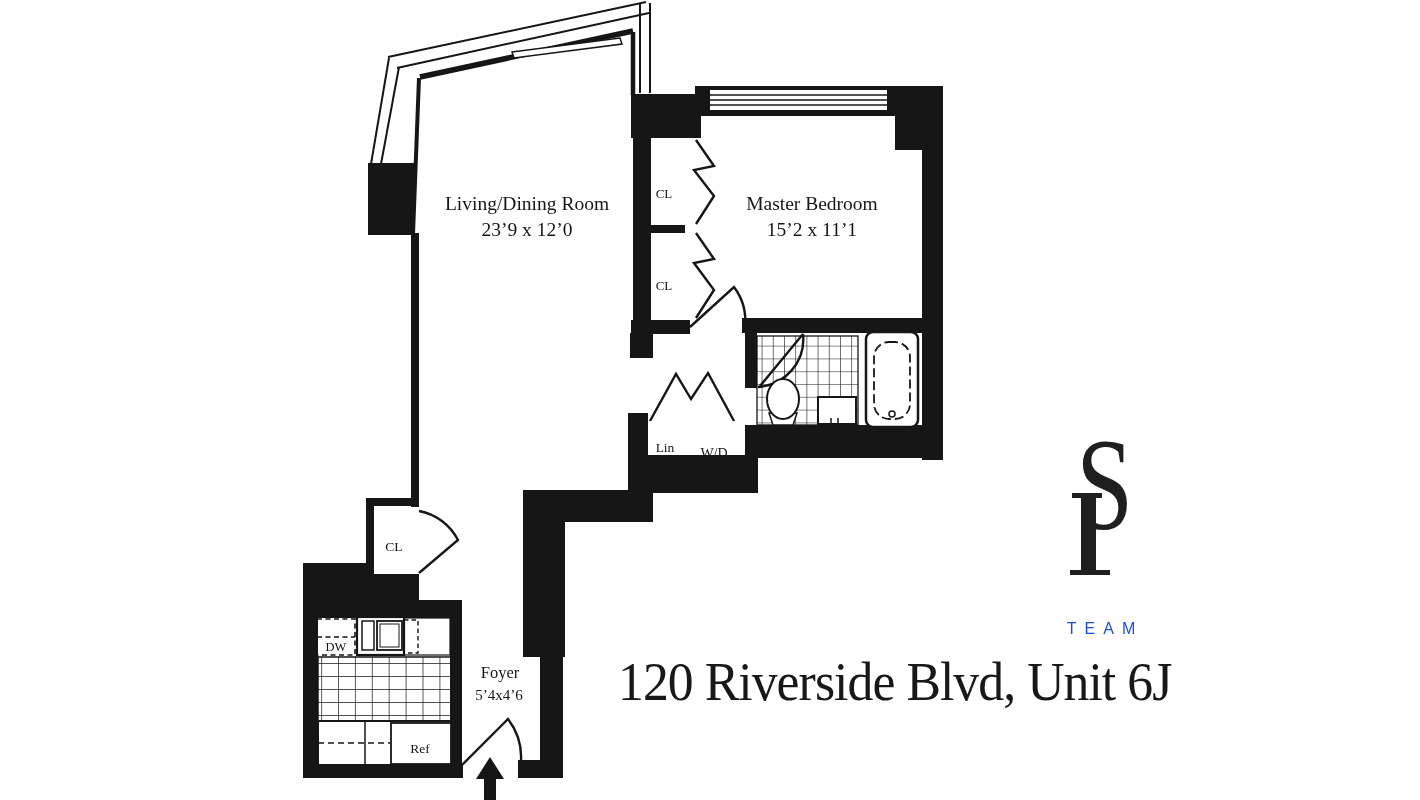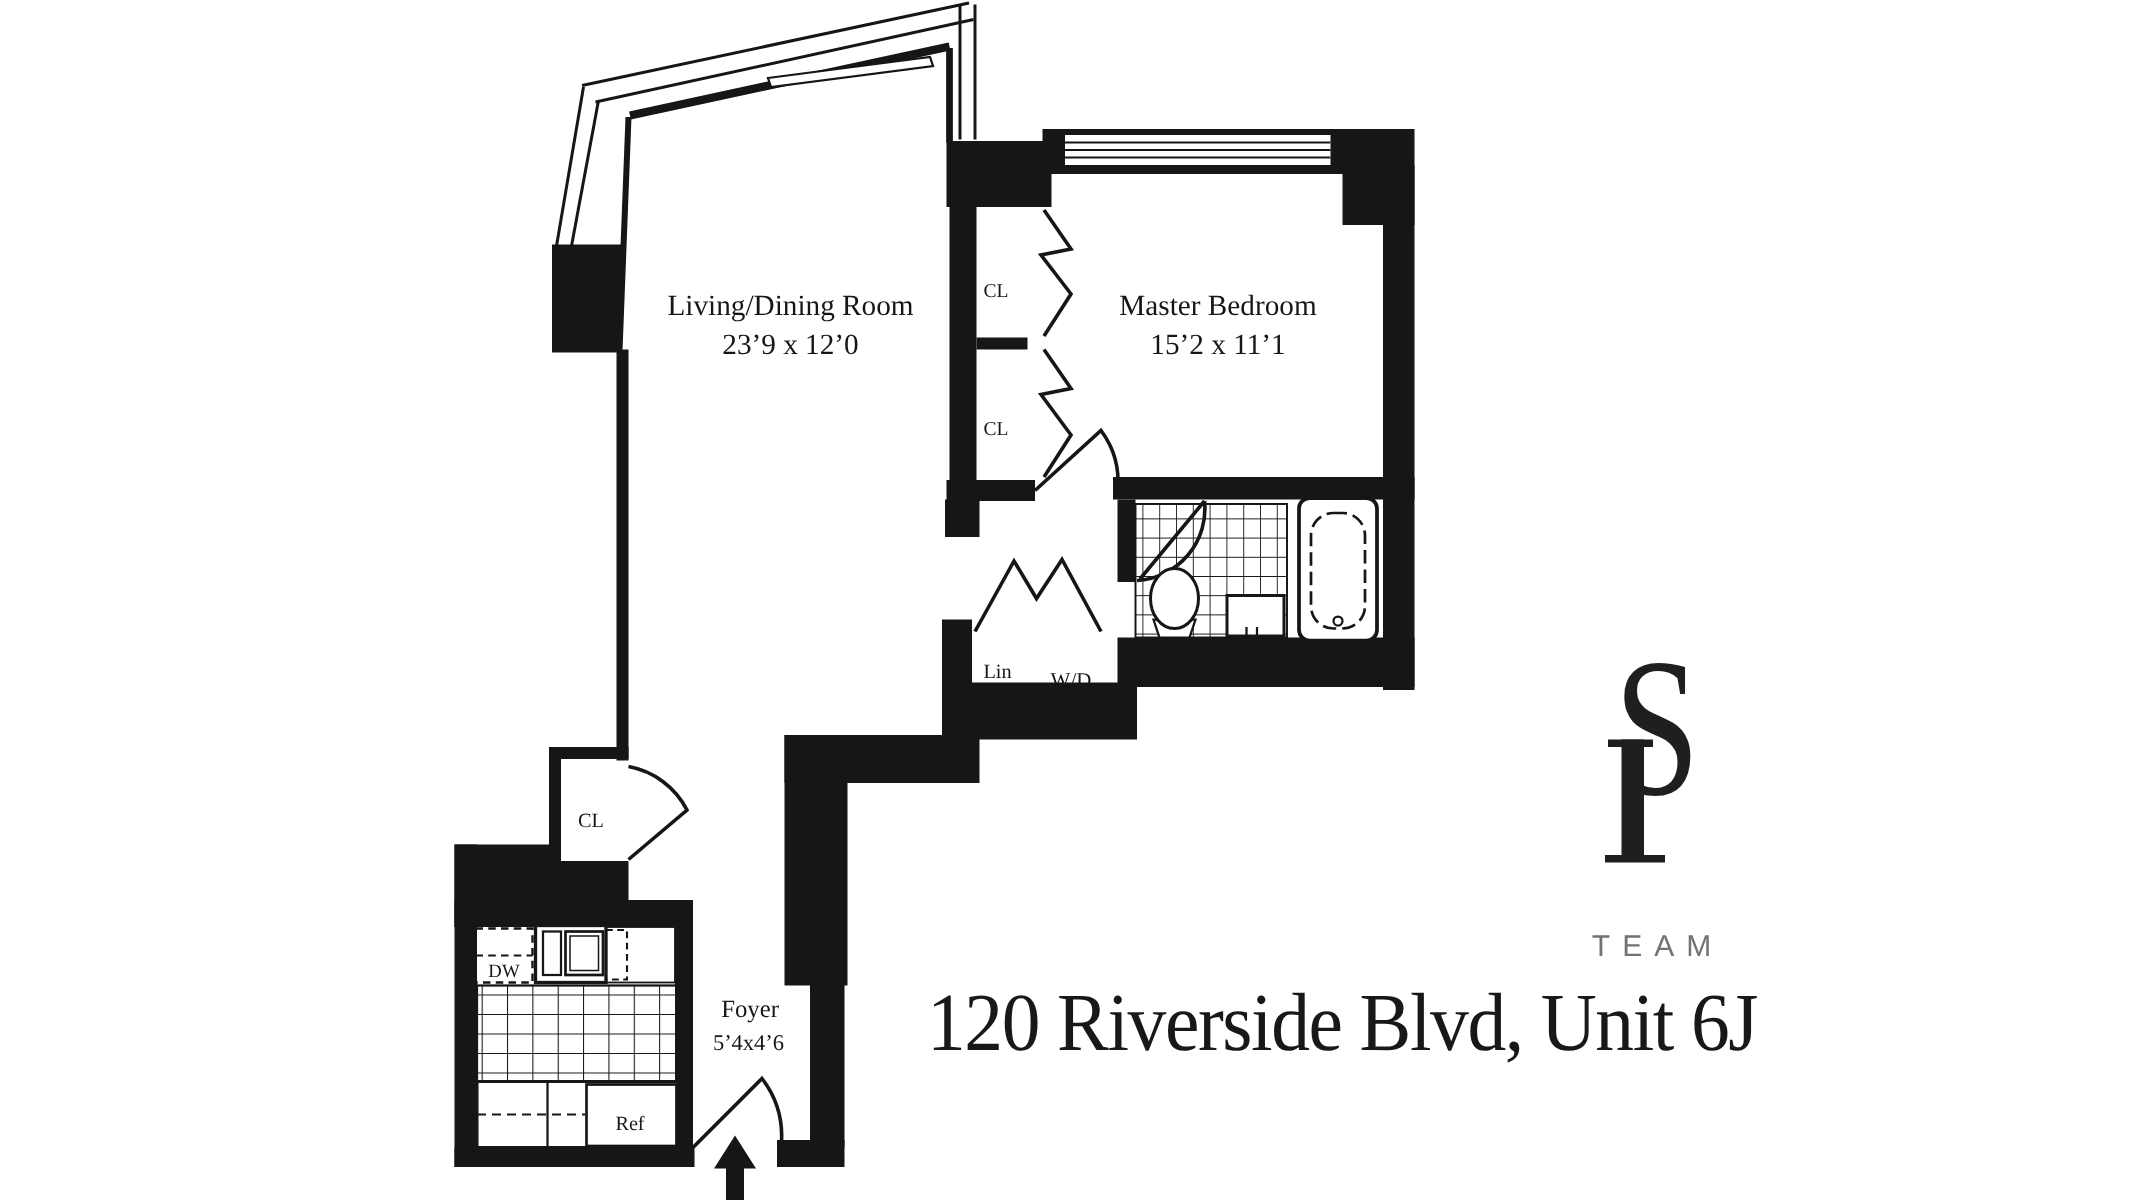--- a/index.html
+++ b/index.html
@@ -12,21 +12,21 @@
   .mono{position:absolute;left:0;top:0;width:210px;height:160px;}
   .mono-s{position:absolute;left:76px;top:-6px;font-size:132px;line-height:1;
           font-family:"Liberation Serif",serif;transform:scaleX(0.78);transform-origin:left top;
           font-weight:500;}
   .p-serif-top{position:absolute;left:72px;top:68px;width:30px;height:5px;background:#1f1f1f;}
   .p-stem{position:absolute;left:81px;top:68px;width:15px;height:79px;background:#1f1f1f;}
   .p-serif-bottom{position:absolute;left:70px;top:145px;width:40px;height:5px;background:#1f1f1f;}
   .team-line1{position:absolute;left:0;top:165px;width:210px;text-align:center;
           font-family:"Liberation Sans",sans-serif;font-size:21px;letter-spacing:4px;white-space:nowrap;}
   .team-line2{position:absolute;left:0;top:195px;width:210px;text-align:center;
-          font-family:"Liberation Sans",sans-serif;font-size:20px;letter-spacing:8px;color:#737373;}
+          font-family:"Liberation Sans",sans-serif;font-size:16px;letter-spacing:8px;color:#1d4ed8;}
   
   .address{position:absolute;left:618px;top:650px;font-family:"Liberation Serif",serif;
           font-size:55px;color:#181818;letter-spacing:-1px;white-space:nowrap;
           transform:scaleX(0.94);transform-origin:left top;}
 </style>
 </head>
 <body>
 
 <div class="canvas">
 

